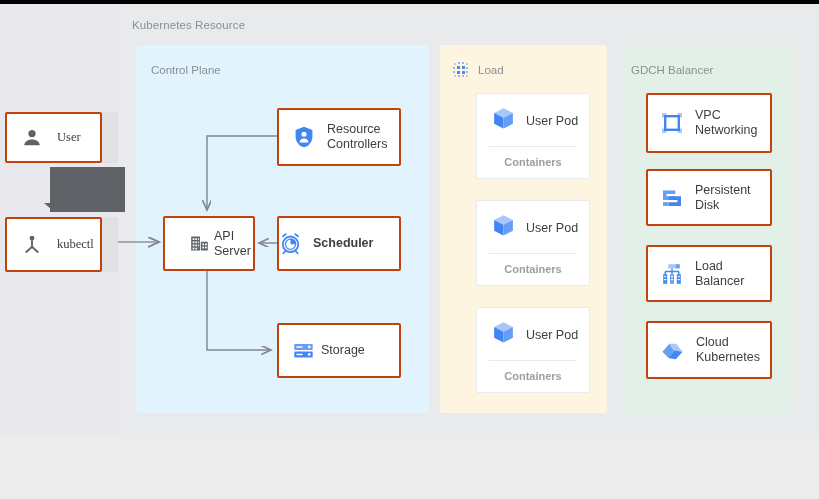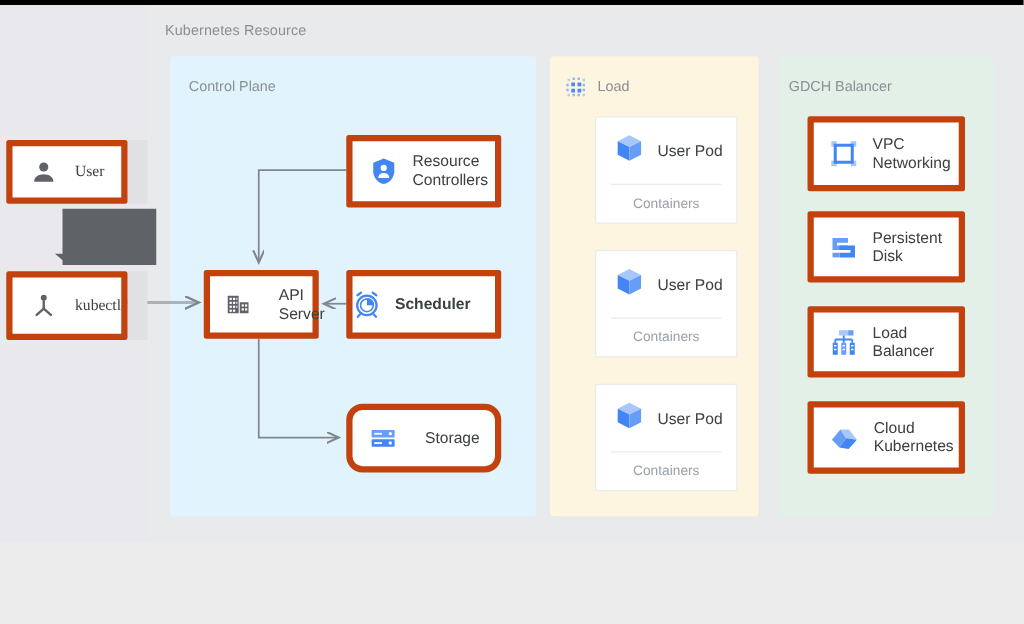--- a/index.html
+++ b/index.html
@@ -68,21 +68,21 @@
     white-space: nowrap;
   }
   .zone-label-control  { left: 151px; top: 64px; }
   .zone-label-nodes    { left: 478px; top: 64px; }
   .zone-label-services { left: 631px; top: 64px; }
 
   
   .card {
     position: absolute;
     background: #ffffff;
-    border: 5px solid #c2410c;
+    border: 2px solid #c2410c;
     border-radius: 2px;
     display: flex;
     align-items: center;
     box-shadow: 0 0 0 0 rgba(0,0,0,0);
   }
 
   .card .icon {
     flex: 0 0 auto;
     display: flex;
     align-items: center;
@@ -127,36 +127,36 @@
     left: 44px; top: 203px;
     width: 0; height: 0;
     border-top: 6px solid #5f6368;
     border-left: 7px solid transparent;
   }
 
   
   .cp-api {
     left: 163px; top: 216px;
     width: 92px; height: 55px;
-    padding-left: 12px; gap: 22px;
+    padding-left: 24px; gap: 4px;
   }
   .cp-resource {
     left: 277px; top: 108px;
     width: 124px; height: 58px;
     padding-left: 13px; gap: 11px;
   }
   .cp-scheduler {
     left: 277px; top: 216px;
     width: 124px; height: 55px;
     gap: 11px; font-weight: bold;
   }
   .cp-storage {
     left: 277px; top: 323px;
     width: 124px; height: 55px;
-    padding-left: 13px; gap: 22px; border-radius: 13px;
+    padding-left: 13px; gap: 6px;
   }
 
   
   .pod-card {
     position: absolute;
     left: 476px;
     width: 114px;
     height: 86px;
     background: #ffffff;
     border: 1px solid #e9eaec;
@@ -179,20 +179,21 @@
   .pod-divider {
     margin: 11px 12px 0 12px;
     height: 1px;
     background: #e8e9eb;
   }
   .pod-sub {
     text-align: center;
     font-size: 11px;
     color: #9aa0a6;
     margin-top: 9px;
+    font-weight: bold;
   }
 
   
   .svc-card {
     left: 646px;
     width: 126px;
     padding-left: 12px;
     gap: 11px;
   }
   .svc-1 { top: 93px;  height: 60px; }

